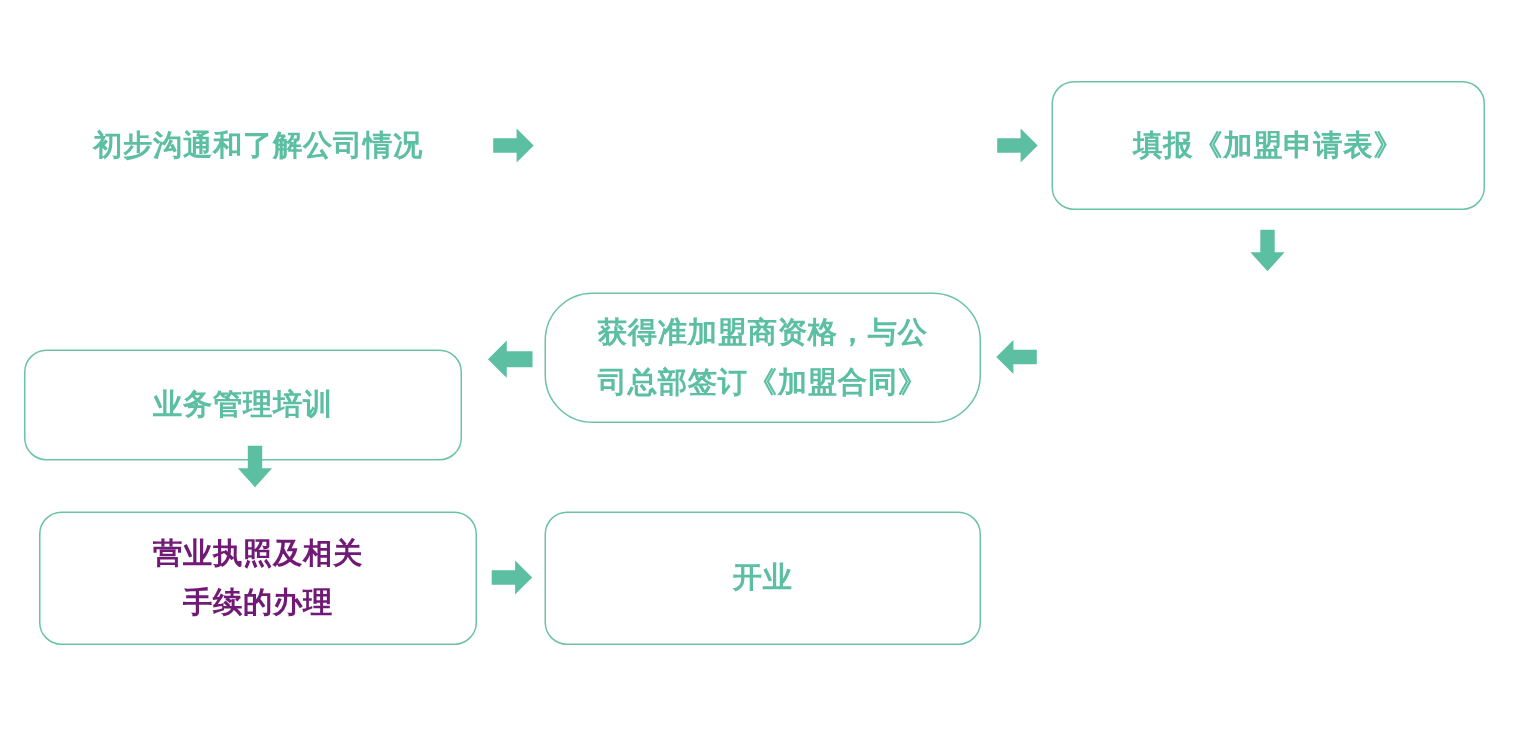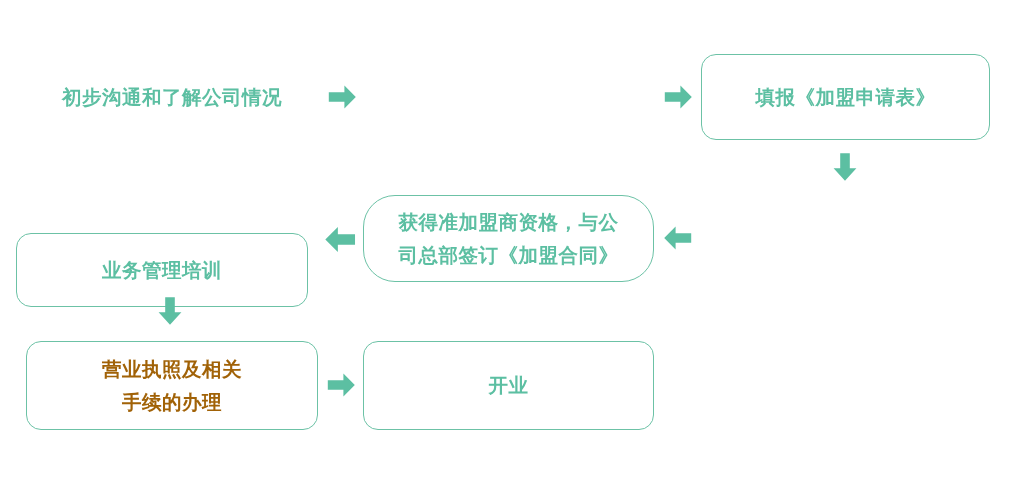--- a/index.html
+++ b/index.html
@@ -63,21 +63,21 @@
       <span class="label" style="color: rgb(92, 191, 162);">填报《加盟申请表》</span>
     </div>
     <div class="node boxed" style="left: 363px; top: 195px; width: 291px; height: 87px; border-color: rgb(108, 194, 166); border-radius: 32px;">
       <span class="label" style="color: rgb(92, 191, 162);">获得准加盟商资格，与公
 司总部签订《加盟合同》</span>
     </div>
     <div class="node boxed" style="left: 16px; top: 195px; width: 292px; height: 74px; border-color: rgb(108, 194, 166); margin-top: 38px;">
       <span class="label" style="color: rgb(92, 191, 162);">业务管理培训</span>
     </div>
     <div class="node boxed" style="left: 26px; top: 341px; width: 292px; height: 89px; border-color: rgb(108, 194, 166);">
-      <span class="label" style="color: #a16207;">营业执照及相关
+      <span class="label" style="color: #701a75;">营业执照及相关
 手续的办理</span>
     </div>
     <div class="node boxed" style="left: 363px; top: 341px; width: 291px; height: 89px; border-color: rgb(108, 194, 166); align-items: center;">
       <span class="label" style="color: rgb(92, 191, 162);">开业</span>
     </div>
     <span class="arrow" style="left: 327px; top: 82px; width: 30px; height: 30px;">
       <svg width="30" height="30" viewBox="0 0 100 100">
         <path d="M6,34 L58,34 L58,12 L96,50 L58,88 L58,66 L6,66 Z" fill="#5cbfa2"></path>
       </svg>
     </span>

